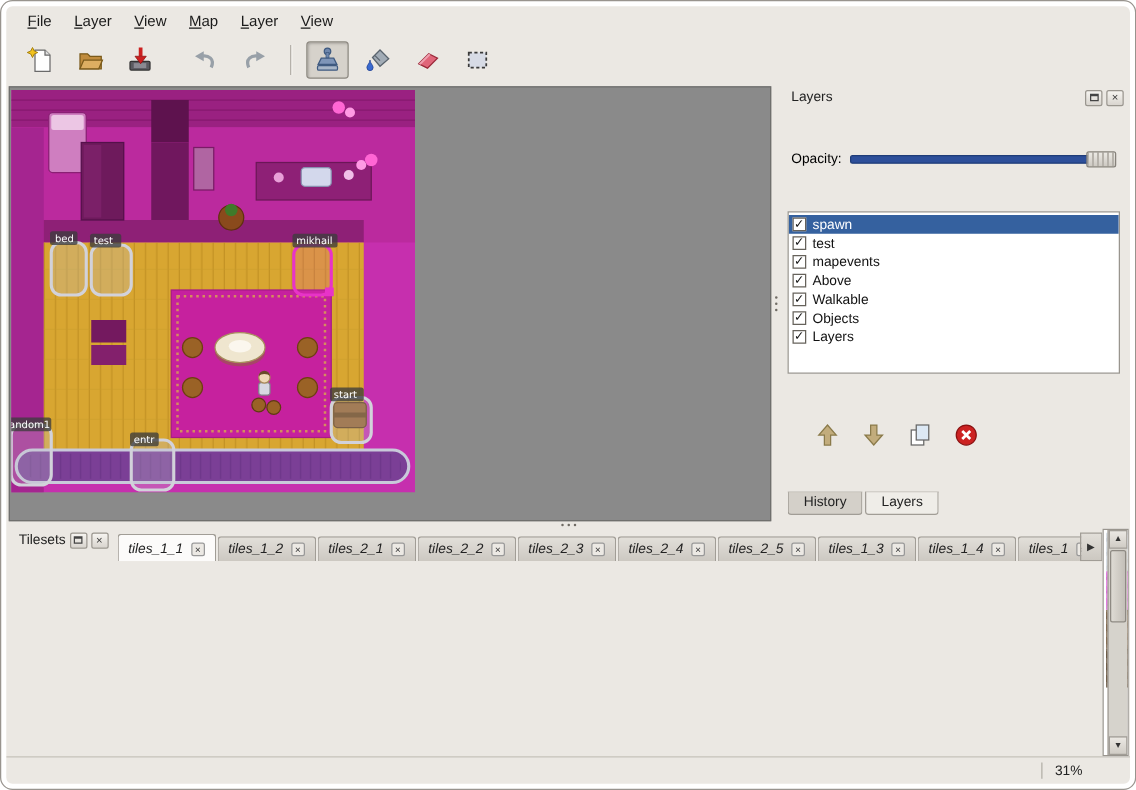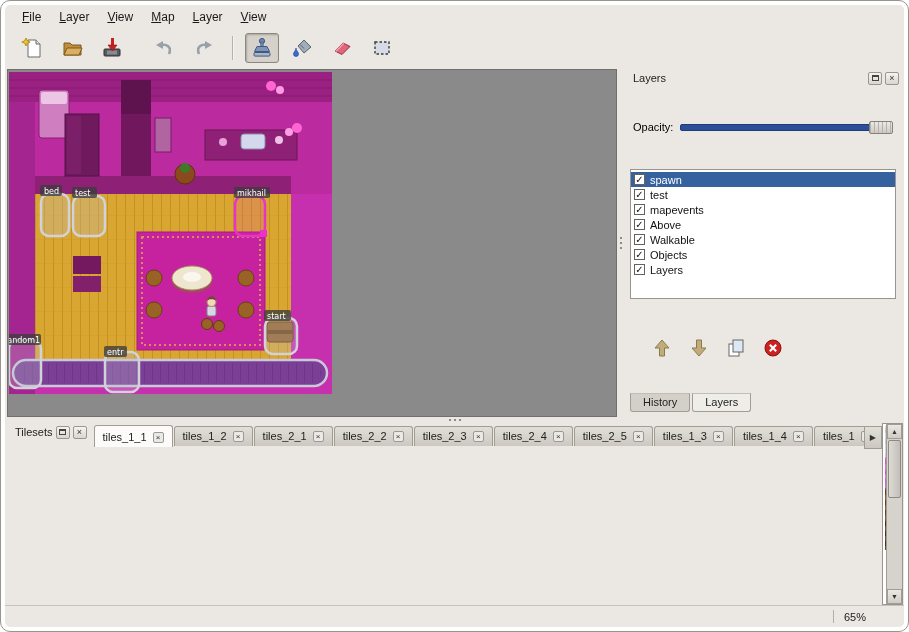--- a/index.html
+++ b/index.html
@@ -48,21 +48,21 @@
 
   .layer-toolbar { height:34px; display:flex; align-items:center; gap:13px; padding-left:26px; flex:0 0 auto; }
   .lt-btn { width:24px; height:24px; display:flex; align-items:center; justify-content:center; }
 
   .side-tabs { height:24px; display:flex; align-items:flex-start; padding-left:6px; gap:2px; flex:0 0 auto; }
   .side-tab { font-size:11px; padding:2px 12px 3px; background:#d4d0c9; border:1px solid #a19d96; border-top-color:#c2beb7; border-radius:0 0 3px 3px; color:#222; }
   .side-tab.active { background:#efede8; }
 
   
   .tilesets-panel { height:182px; flex:0 0 auto; display:flex; padding:0 1px; }
-  .ts-tab-row { height:26px; display:flex; align-items:center; padding-left:4px; position:relative; overflow:hidden; flex:0 0 auto; }
+  .ts-tab-row { height:26px; display:flex; align-items:flex-end; padding-left:4px; position:relative; overflow:hidden; flex:0 0 auto;font-style:italic; }
   .ts-tab { display:flex; align-items:center; gap:6px; font-size:11px; color:#222; padding:3px 8px 4px; white-space:nowrap;
     background:linear-gradient(#e2dfd9,#ccc8c1); border:1px solid #a19d96; border-bottom:none; border-radius:3px 3px 0 0; margin-right:1px; }
   .ts-tab.active { background:#fcfbfa; padding-top:5px; }
   .ts-close { width:11px; height:11px; border:1px solid #999; border-radius:2px; background:#ece9e4; font-size:8px; line-height:9px; text-align:center; color:#333; }
   .tab-scroll { position:absolute; right:0; bottom:0; width:18px; height:23px; background:linear-gradient(#e2dfd9,#ccc8c1); border:1px solid #a19d96; display:flex; align-items:center; justify-content:center; font-size:8px; color:#333; }
   .tileset-content { flex:1 1 auto; background:#fff; border:1px solid #99958e; position:relative; overflow:hidden; }
   .tileset-grid { position:absolute; left:2px; top:2px; display:grid; grid-template-columns:repeat(16,33px); grid-auto-rows:31px; }
   .tile { position:relative; box-shadow:inset 0 0 0 1px rgba(0,0,0,.10); }
   .tile::after { content:""; position:absolute; inset:0;
     background:repeating-linear-gradient(45deg,rgba(255,255,255,.16) 0 3px,rgba(255,255,255,0) 3px 7px),repeating-linear-gradient(-45deg,rgba(0,0,0,.07) 0 2px,rgba(0,0,0,0) 2px 8px); }
@@ -505,17 +505,17 @@
           <div class="vs-track"></div>
           <div class="vs-btn">
               <span>▼</span>
             </div>
         </div>
       </div>
     </div>
 
     <div class="statusbar">
       <div class="sb-sep"></div>
-      <span>65%</span>
+      <span>31%</span>
     </div>
 
   </div>
 </div>
 
 </body></html>

